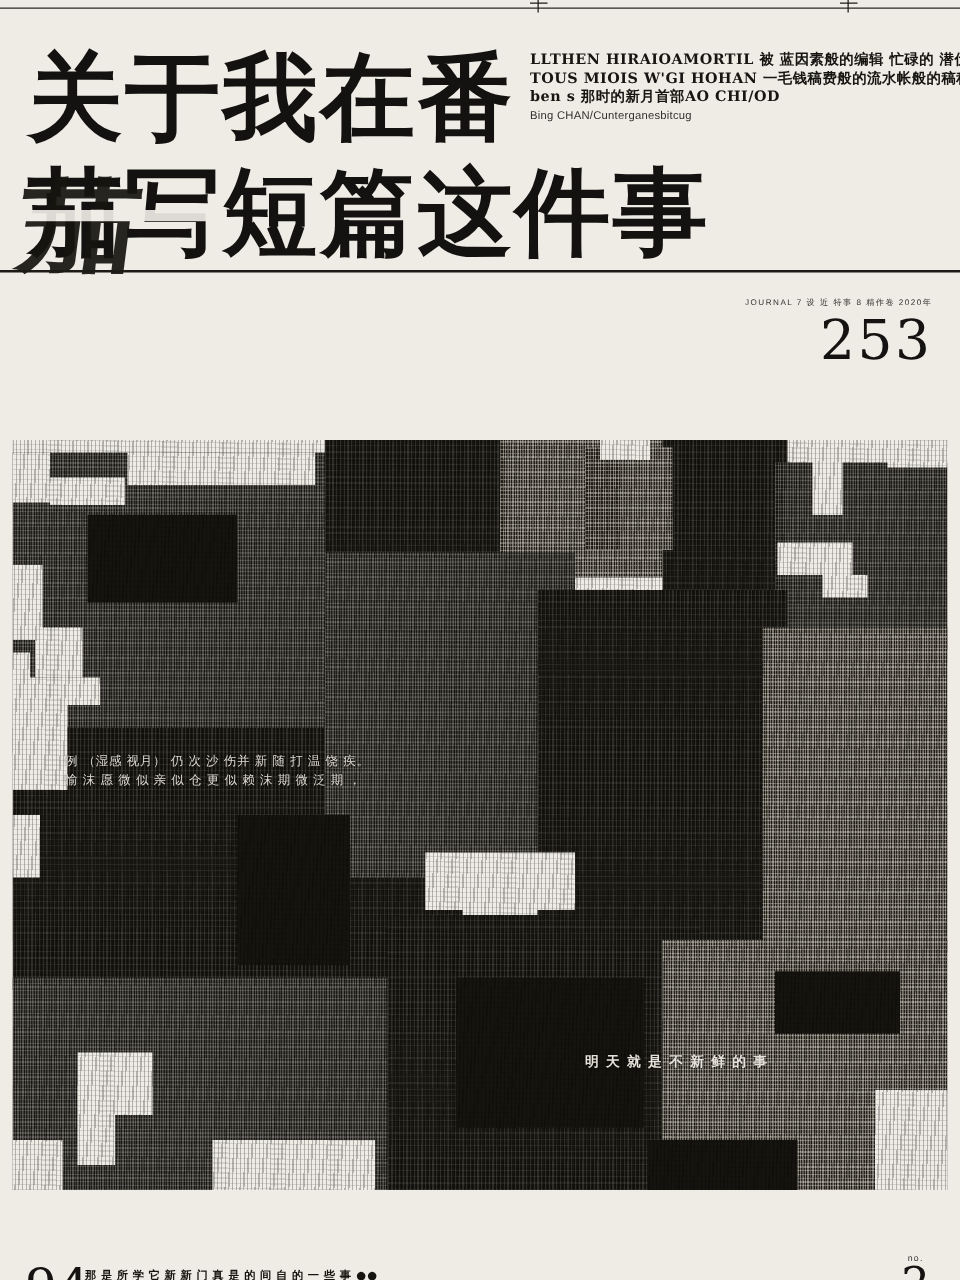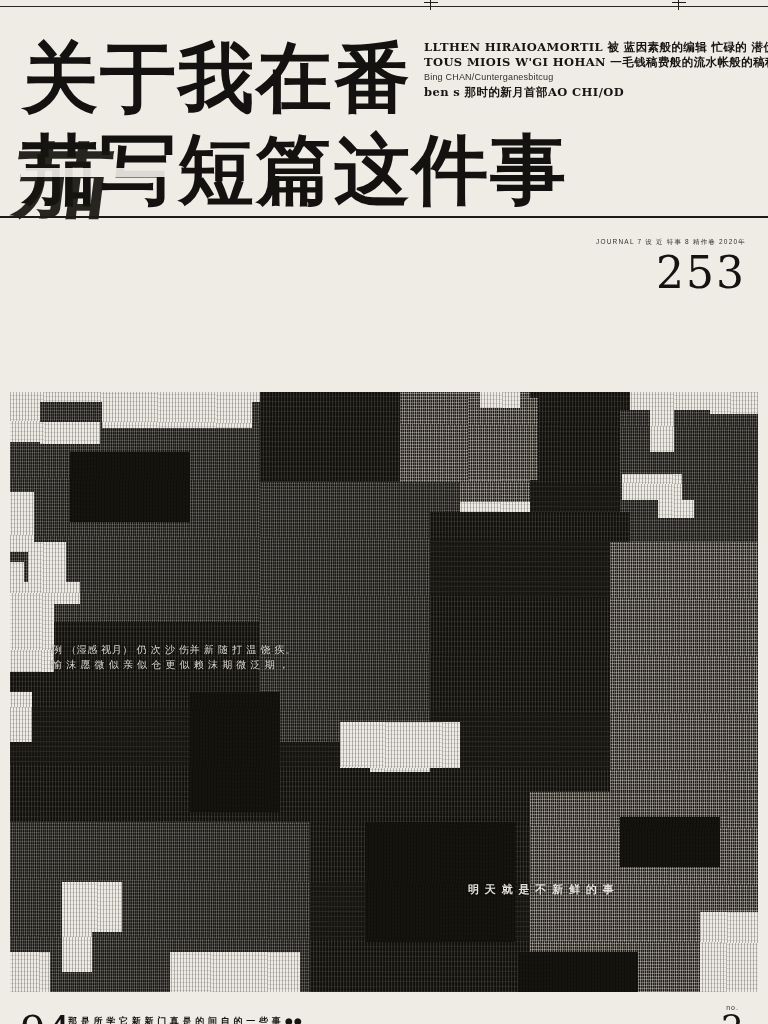--- a/index.html
+++ b/index.html
@@ -174,21 +174,20 @@
   }
 
   
   .artwork {
     position: absolute;
     top: 352px;
     left: 10px;
     width: 748px;
     height: 600px;
     overflow: hidden;
-    margin-top: 40px;
   }
   .art-canvas {
     position: absolute;
     inset: 0;
   }
   
   .tex {
     position: absolute;
     mix-blend-mode: multiply;
   }
@@ -325,22 +324,22 @@
   <div class="crop-mark" style="top:2px;left:672px;width:14px;height:1px"></div>
 
   <div class="masthead">
     <div class="title-line title-line-1">关于我在番</div>
     <div class="title-line title-line-2">茄写短篇这件事</div>
     <div class="title-glyph-overlay">茄</div>
 
     <div class="mast-micro">
       <div class="m-row">LLTHEN HIRAIOAMORTIL 被 蓝因素般的编辑 忙碌的 潜伏的黑洞 一切坚固 某聊今 个年</div>
       <div class="m-row">TOUS MIOIS W'GI HOHAN 一毛钱稿费般的流水帐般的稿程名籍诉；」</div>
+      <div class="m-row">ben s 那时的新月首部AO CHI/OD</div>
       <div class="m-row small">Bing CHAN/Cunterganesbitcug</div>
-      <div class="m-row">ben s 那时的新月首部AO CHI/OD</div>
     </div>
   </div>
   <div class="mast-rule"></div>
 
   <div class="meta-strip">
     <div class="meta-right">
       <div class="mr-micro">JOURNAL  7   设 近   特事   8   精作卷   2020年</div>
       <div class="issue-no">253</div>
     </div>
   </div>

